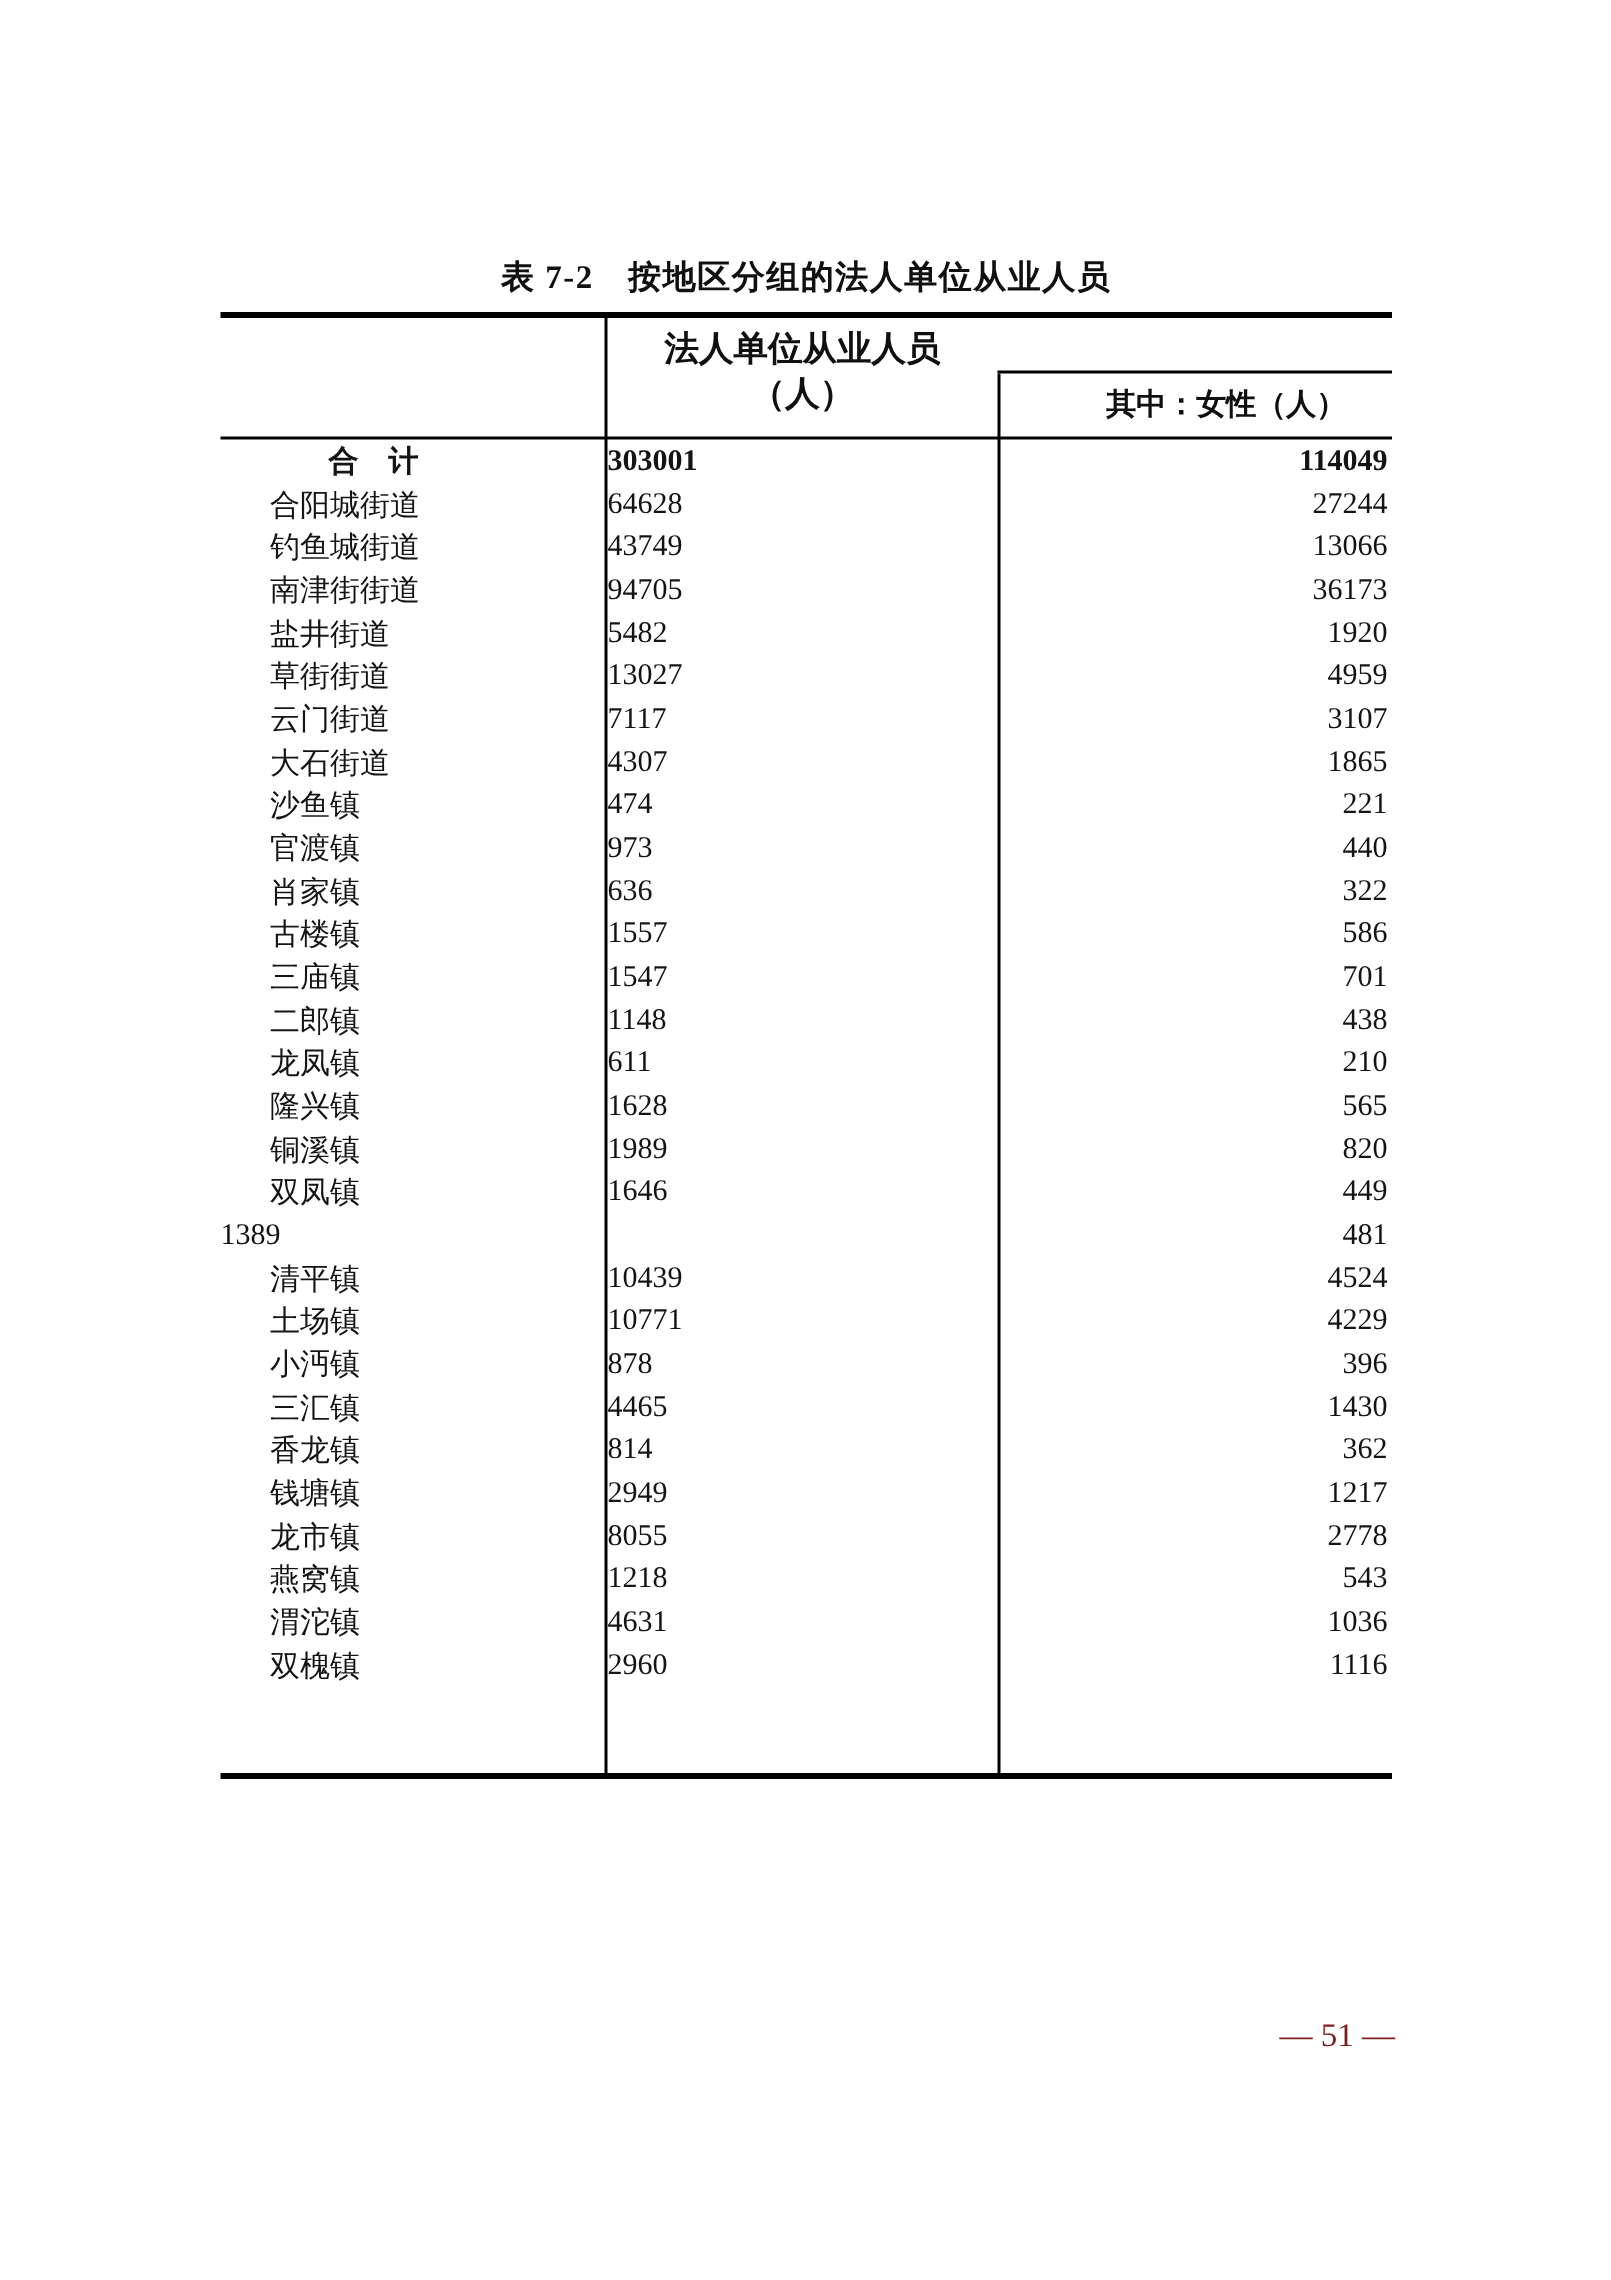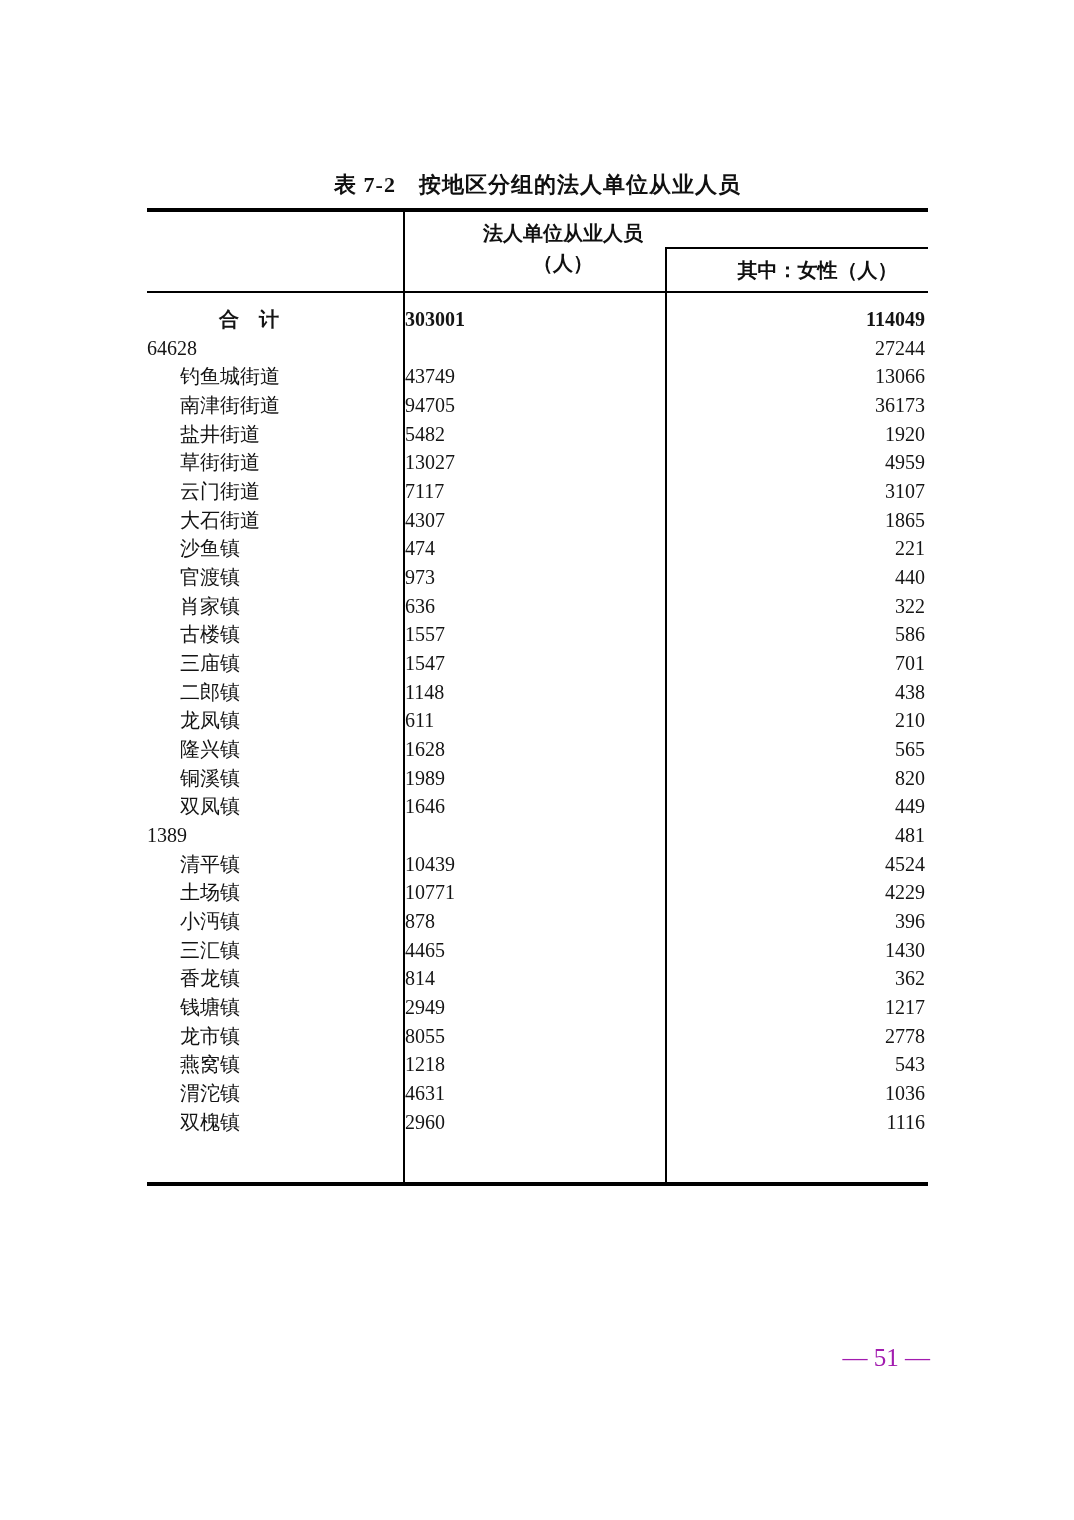--- a/index.html
+++ b/index.html
@@ -45,24 +45,23 @@
   .vline-a     { left: 256px; top: 4px;  width: 2px; height: 970px; }
   .vline-b     { left: 518px; top: 41px; width: 2px; height: 933px; }
 
   .head-employees {
     position: absolute;
     left: 258px;
     top: 10px;
     width: 260px;
     text-align: center;
     font-weight: bold;
-    font-size: 20px;
+    font-size: 23px;
     color: #101010;
     line-height: 30px;
-    padding-left: 28px;
   }
   .head-female {
     position: absolute;
     left: 520px;
     top: 41px;
     width: 261px;
     height: 42px;
     line-height: 42px;
     text-align: center;
     font-weight: bold;
@@ -71,21 +70,20 @@
     margin-left: 20px;
   }
   .tbody {
     position: absolute;
     left: 0;
     top: 85px;
     width: 781px;
     height: 889px;
     display: flex;
     flex-direction: column;
-    margin-top: 12px;
   }
   .row {
     display: flex;
     height: 28.68px;
     flex: 0 0 28.68px;
     align-items: center;
     font-size: 20px;
   }
   .cell { box-sizing: border-box; white-space: nowrap; }
   .cell.name {
@@ -102,22 +100,22 @@
     padding-right: 3px;
     text-align: right;
   }
   .row.total { font-weight: bold; }
   .row.total .cell.name { padding-left: 72px; letter-spacing: 0; }
 
   .page-number {
     position: absolute;
     top: 1344px;
     right: 144px;
-    font-size: 25px;
-    color: #a21caf;
+    font-size: 22px;
+    color: #7f1d1d;
     white-space: nowrap;
   }
 </style>
 </head>
 <body>
 
 <div class="page">
 
   <div class="doc-title">表 7-2　按地区分组的法人单位从业人员</div>
 
@@ -137,20 +135,21 @@
     <div class="head-female">其中：女性（人）</div>
 
     <div class="tbody">
       <div class="row total">
         <div class="cell name">合　计</div>
         <div class="cell num1">303001</div>
         <div class="cell num2">114049</div>
       </div>
 
     <div class="row">
+    <div class="cell name">合阳城街道</div>
     <div class="cell num1">64628</div>
     <div class="cell num2">27244</div>
   </div>
         <div class="row">
     <div class="cell name">钓鱼城街道</div>
     <div class="cell num1">43749</div>
     <div class="cell num2">13066</div>
   </div>
         <div class="row">
     <div class="cell name">南津街街道</div>

